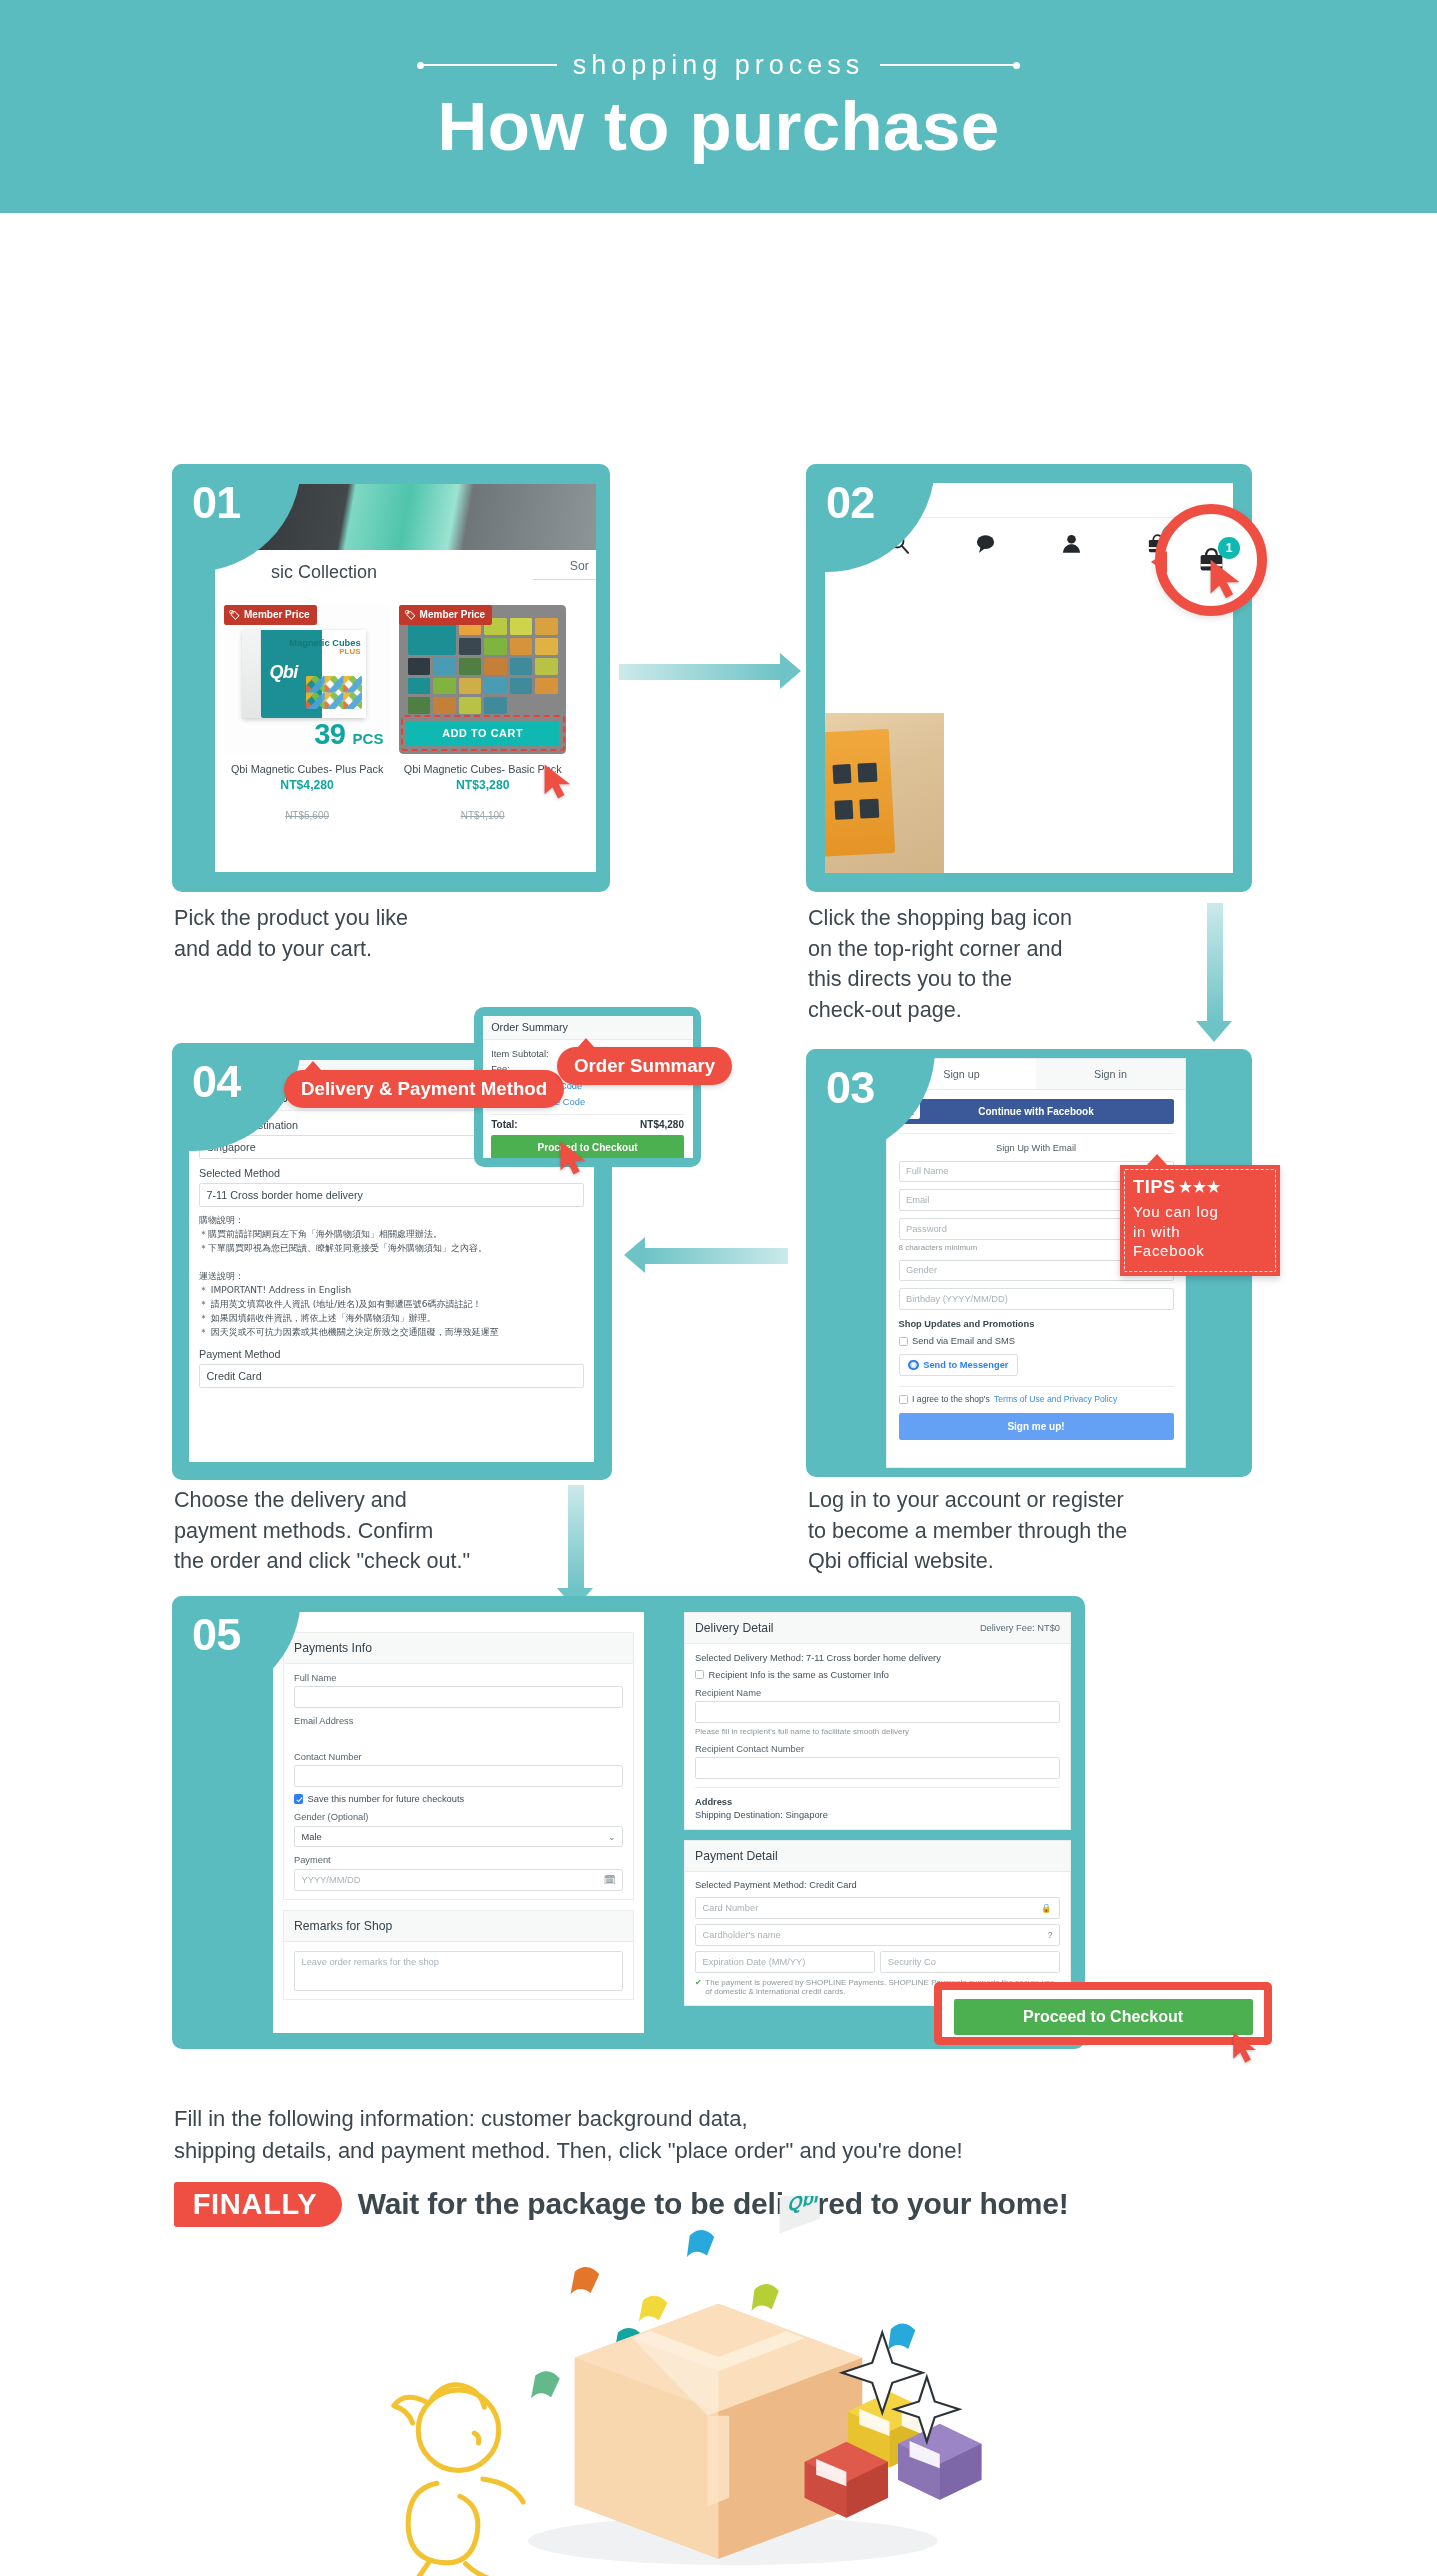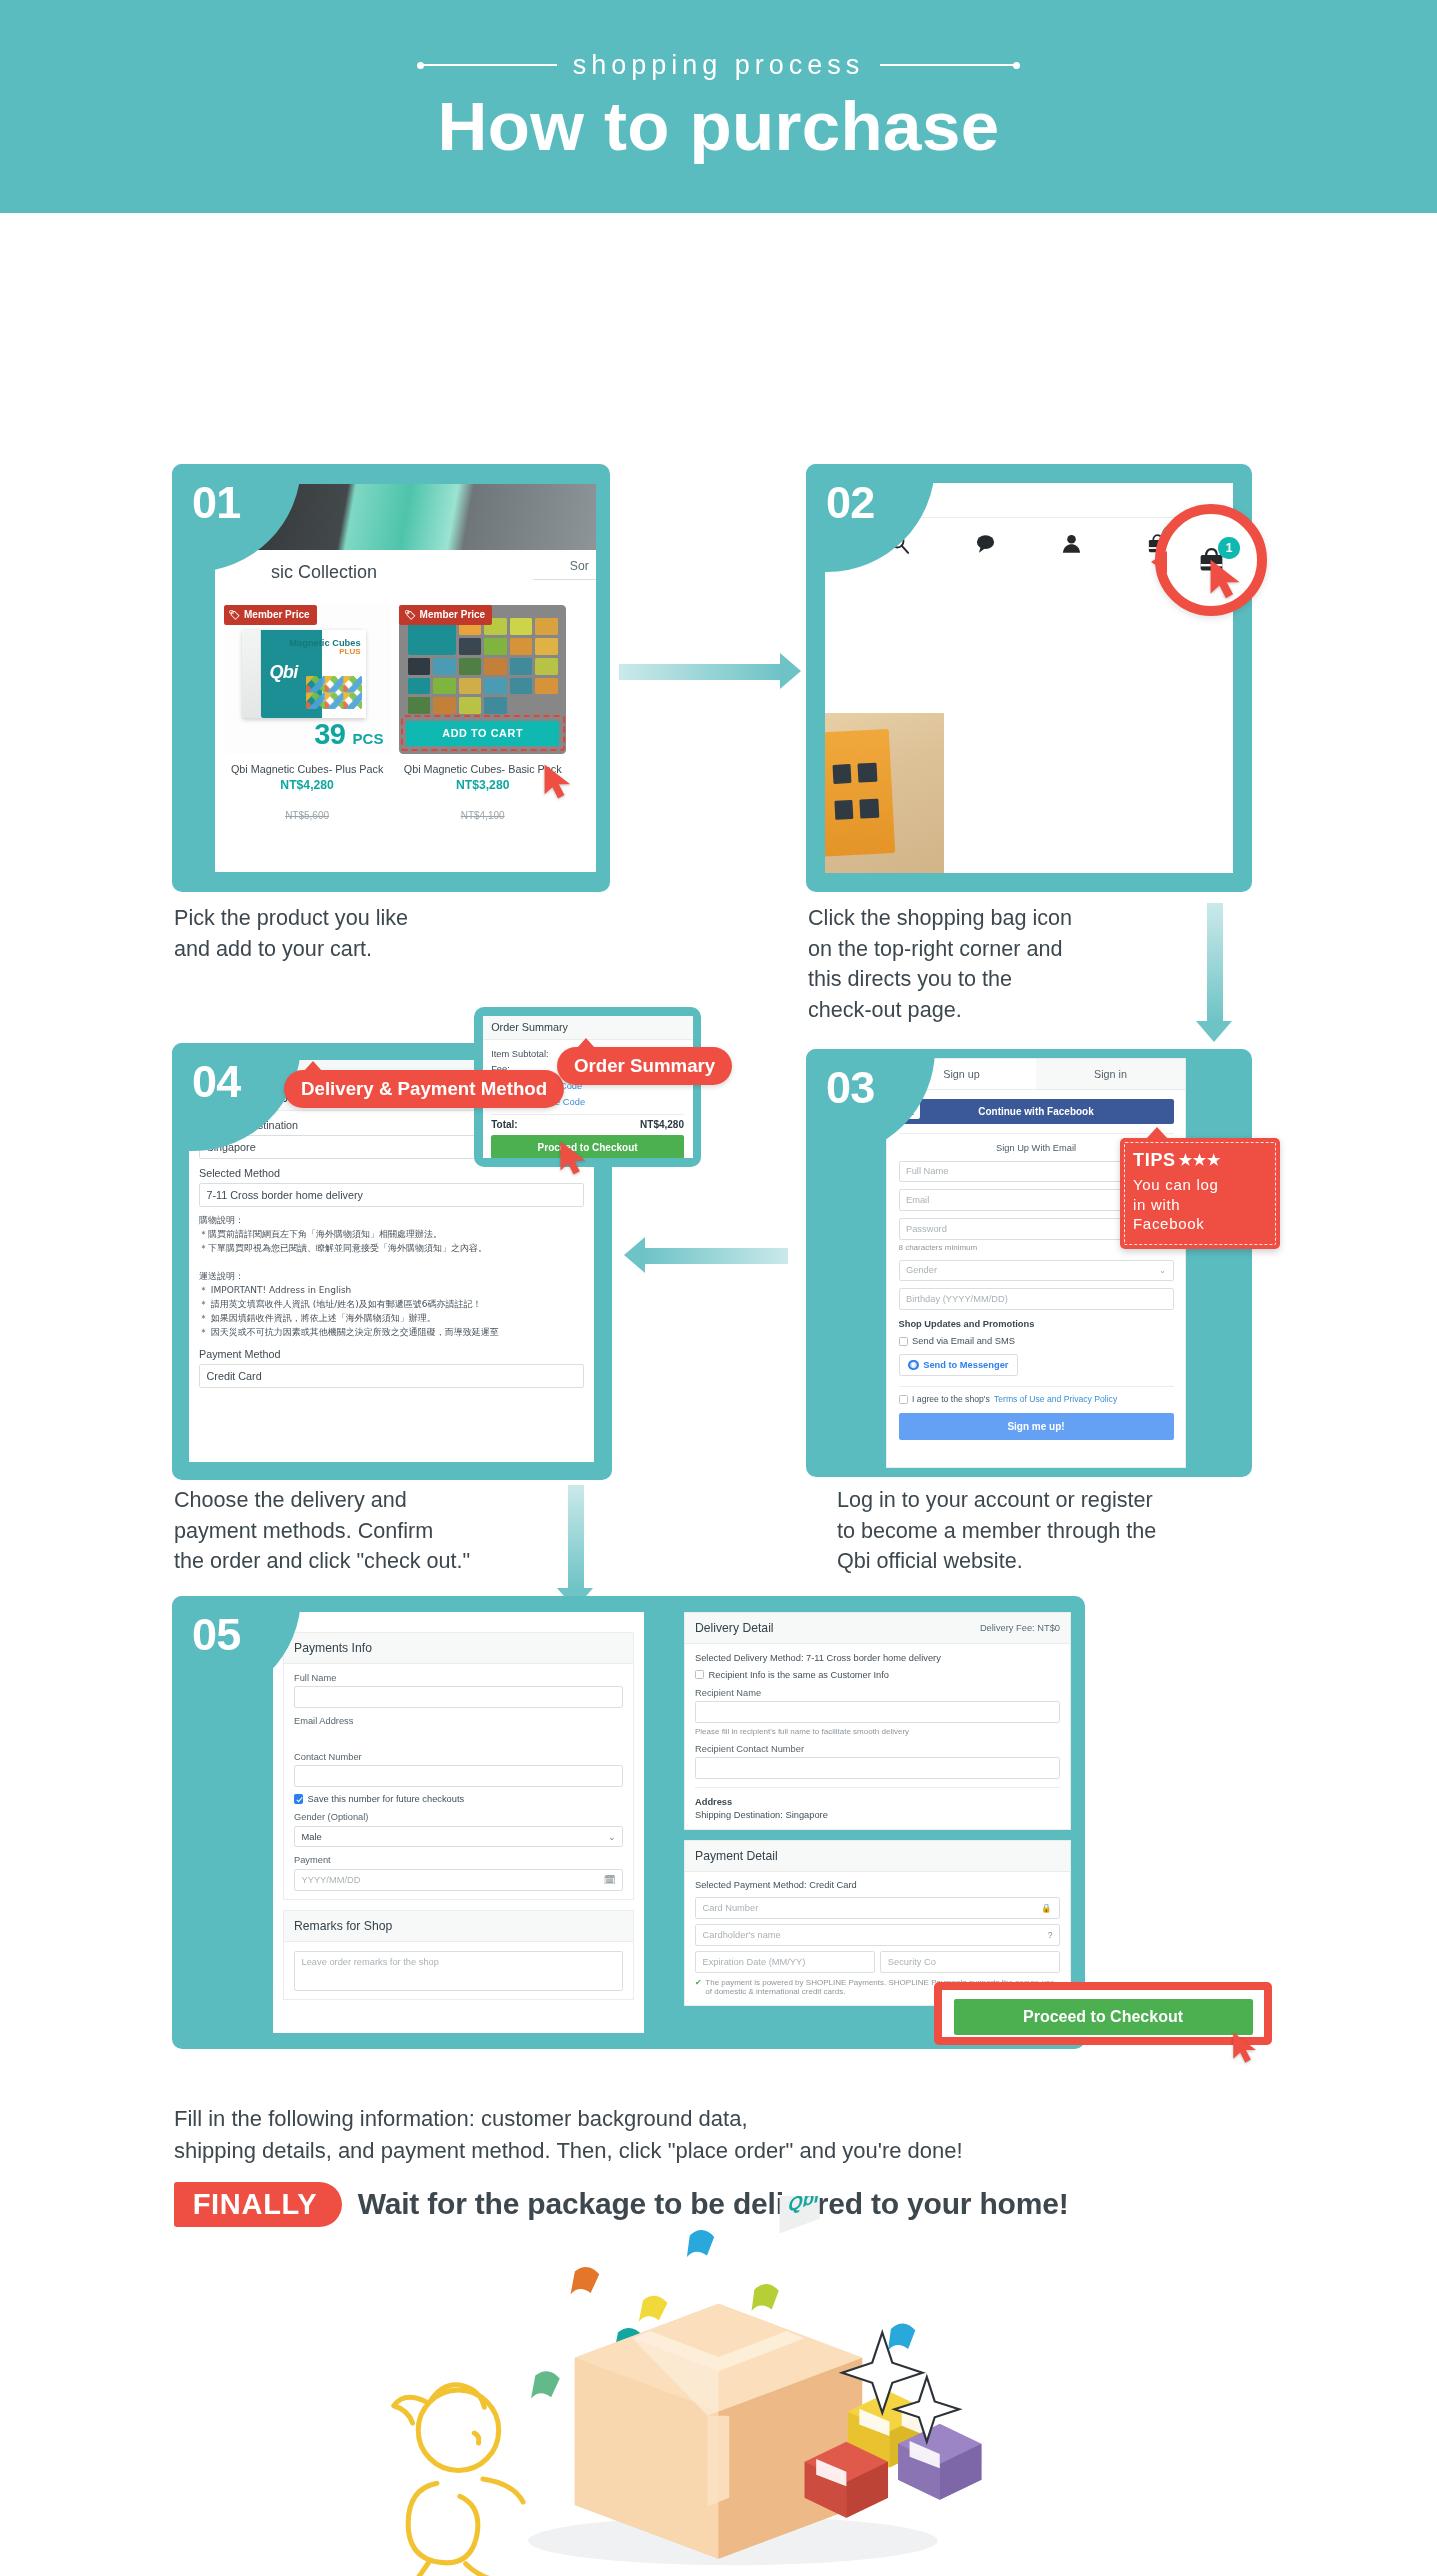--- a/index.html
+++ b/index.html
@@ -355,22 +355,23 @@
     box-shadow: 0 2.2px 5px rgba(0,0,0,.14);
   }
   .callout::after {
     content: ""; position: absolute; left: 20px; top: -9.3px;
     border-left: 9.3px solid transparent; border-right: 9.3px solid transparent;
     border-bottom: 10px solid #ef4f43;
   }
   .tips-card {
     position: absolute; z-index: 28;
     background: #ef4f43; color: #fff;
-    padding: 11.5px 13px 14.4px; border-radius: 5px;
+    padding: 11.5px 13px 14.4px; border-radius: 0;
     box-shadow: 0 2.9px 7.2px rgba(0,0,0,.18);
+    margin-top: 27px;
   }
   .tips-card .dash {
     position: absolute; inset: 3.6px; border: 1.4px dashed rgba(255,255,255,.85);
     border-radius: 1.4px; pointer-events: none;
   }
   .tips-title { font-size: 18px; font-weight: 800; letter-spacing: 0.7px; display: flex; align-items: center; gap: 2.9px; }
   .tips-title .stars { letter-spacing: 0.7px; font-size: 15px; }
   .tips-body { font-size: 15px; line-height: 1.32; margin-top: 4.3px; letter-spacing: 0.7px; white-space: pre-line; }
   .tips-card::before {
     content: ""; position: absolute; left: 26px; top: -11.5px;
@@ -640,21 +641,21 @@
     <div class="dash"></div>
     <div class="tips-title">
       <span>TIPS</span>
       <span class="stars">★★★</span>
     </div>
     <div class="tips-body">You can log
 in with
 Facebook</div>
   </div>
 
-  <div class="caption" style="left:837px; top:1272px; width:446px;">Log in to your account or register
+  <div class="caption" style="left:808px; top:1272px; width:446px;">Log in to your account or register
 to become a member through the
 Qbi official website.</div>
 
   <div class="arrow-h left-dir" style="left:644px; top:1035px; width:144px;"></div>
 
   <div class="card" style="left:172px; top:830px; width:440px; height:437px;">
     <div class="card-inner" style="left:17px; top:17px; width:405px; height:402px;">
       <div style="height:18.7px;background:#f2f9f8;border-bottom:0.7px solid #eef1f1"></div>
       <div class="panel-head" style="font-size:13.7px;">
         <span>Select Delivery &amp; Payment Method</span>

